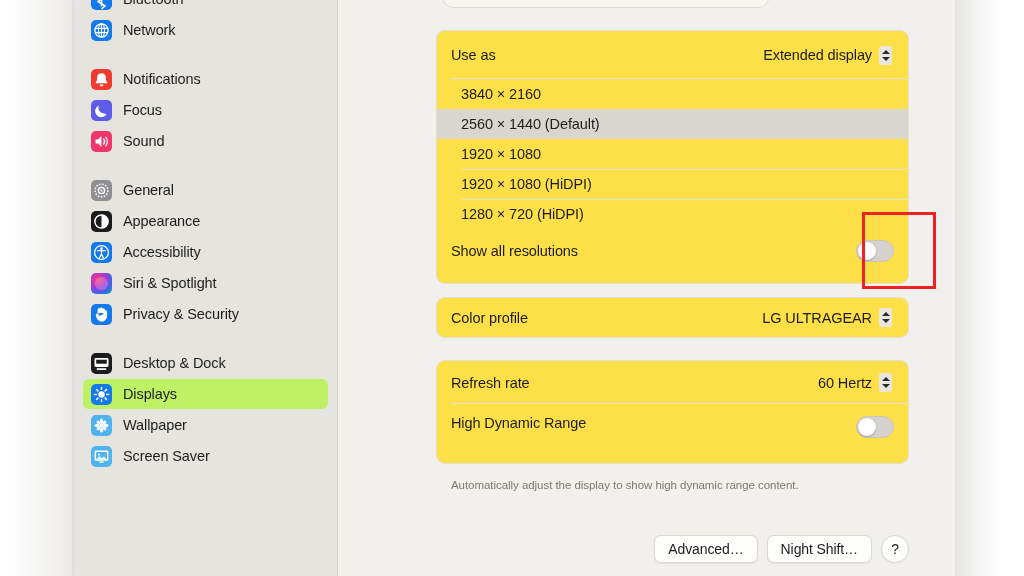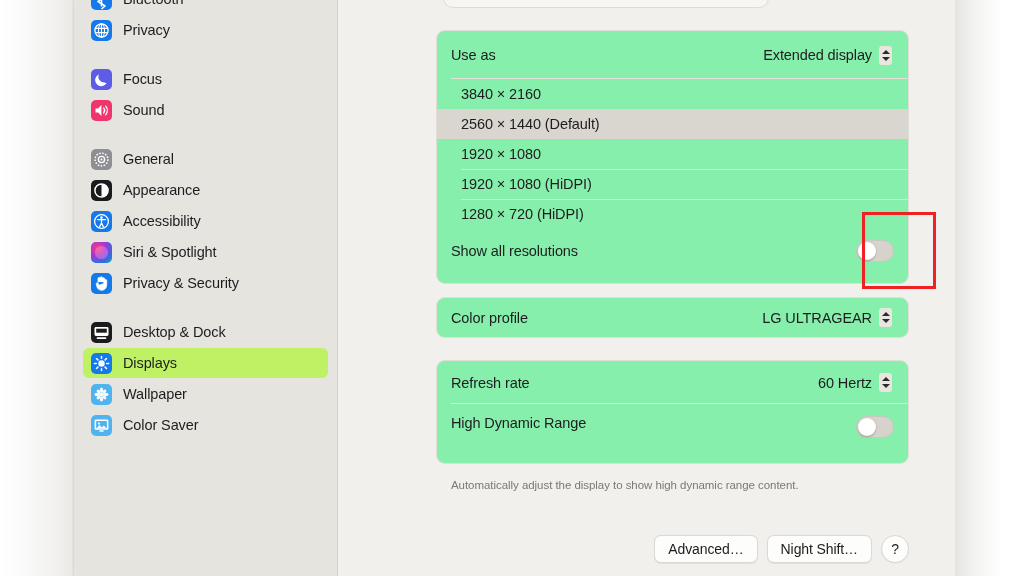--- a/index.html
+++ b/index.html
@@ -118,21 +118,21 @@
     width: 324px; height: 70px;
     background: #f7f6f3;
     border: 1px solid #dedbd4;
     border-radius: 10px;
   }
 
   .card {
     position: absolute;
     left: 97px;
     width: 473px;
-    background: #86efac;
+    background: #fde047;
     border: 1px solid #e1ded7;
     border-radius: 9px;
     box-sizing: border-box;
   }
 
   .row {
     display: flex;
     align-items: center;
     justify-content: space-between;
     padding: 0 14px;
@@ -303,25 +303,34 @@
             <span class="side-label">Bluetooth</span>
           </div>
           <div class="side-item">
             <span class="side-icon ic-network">
               <svg width="21" height="21" viewBox="0 0 21 21">
                 <circle cx="10.5" cy="10.5" r="6.6" fill="none" stroke="#fff" stroke-width="1.3"></circle>
                 <ellipse cx="10.5" cy="10.5" rx="3" ry="6.6" fill="none" stroke="#fff" stroke-width="1.1"></ellipse>
                 <path d="M4.2 8.4h12.6M4.2 12.6h12.6M10.5 3.9v13.2" stroke="#fff" stroke-width="1.1"></path>
               </svg>
             </span>
-            <span class="side-label">Privacy</span>
+            <span class="side-label">Network</span>
           </div>
         </div>
         <div class="side-gap"></div>
         <div class="side-group">
+          <div class="side-item">
+            <span class="side-icon ic-notif">
+              <svg width="21" height="21" viewBox="0 0 21 21">
+                <path d="M10.5 4.2c-2.7 0-4.4 1.9-4.4 4.6 0 3.3-.9 4.2-1.4 4.8-.2.3 0 .7.4.7h10.8c.4 0 .6-.4.4-.7-.5-.6-1.4-1.5-1.4-4.8 0-2.7-1.7-4.6-4.4-4.6z" fill="#fff"></path>
+                <path d="M8.6 15.6a1.9 1.9 0 0 0 3.8 0z" fill="#fff"></path>
+              </svg>
+            </span>
+            <span class="side-label">Notifications</span>
+          </div>
           <div class="side-item">
             <span class="side-icon ic-focus">
               <svg width="21" height="21" viewBox="0 0 21 21">
                 <path d="M13.8 13.4A5.6 5.6 0 0 1 8.1 5.2a6.2 6.2 0 1 0 7.6 8.9 5.6 5.6 0 0 1-1.9-.7z" fill="#fff"></path>
               </svg>
             </span>
             <span class="side-label">Focus</span>
           </div>
           <div class="side-item">
             <span class="side-icon ic-sound">
@@ -429,21 +438,21 @@
           <div class="side-item">
             <span class="side-icon ic-saver">
               <svg width="21" height="21" viewBox="0 0 21 21">
                 <rect x="3.6" y="4.6" width="13.8" height="10.2" rx="1.4" fill="#fff"></rect>
                 <rect x="5.1" y="6.1" width="10.8" height="7.2" rx="0.8" fill="#4fb3f0"></rect>
                 <circle cx="8" cy="8.6" r="1.1" fill="#fff"></circle>
                 <path d="M5.6 13.2l3-3.2 2.3 2.4 2-1.9 2.4 2.7z" fill="#fff"></path>
                 <rect x="8.4" y="15.3" width="4.2" height="1.5" rx="0.5" fill="#fff"></rect>
               </svg>
             </span>
-            <span class="side-label">Color Saver</span>
+            <span class="side-label">Screen Saver</span>
           </div>
         </div>
       </nav>
 
     <main id="content">
 
       <div id="display-thumb">
         
       </div>
 

